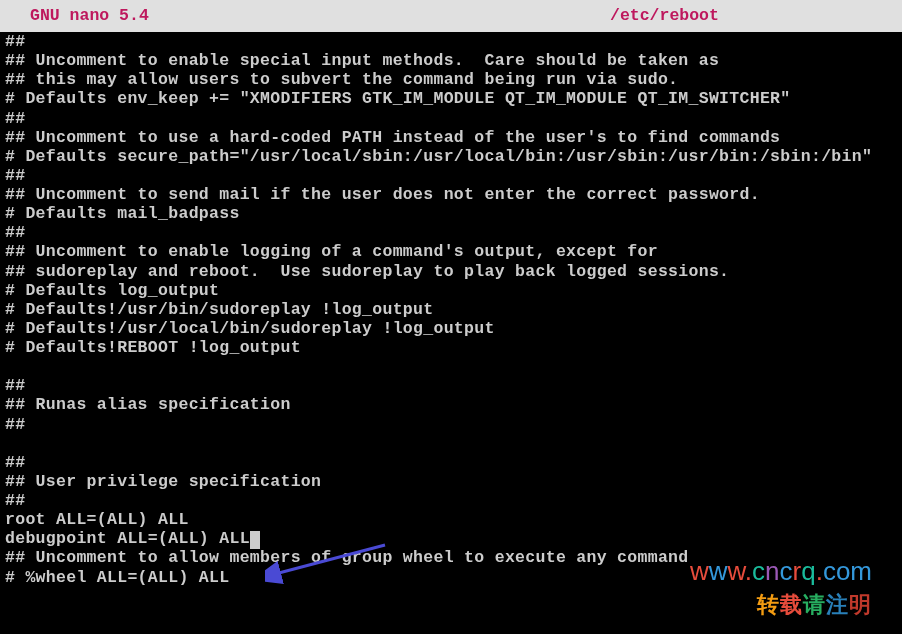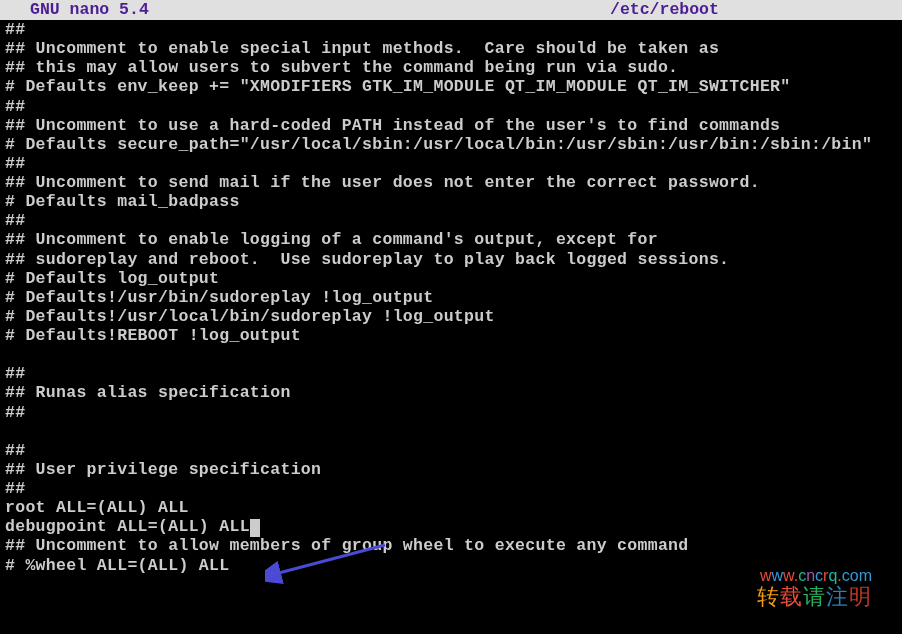--- a/index.html
+++ b/index.html
@@ -14,22 +14,22 @@
       font-family: "Courier New", monospace;
       font-size: 16.5px;
       color: #ccc;
       position: relative;
       overflow: hidden;
       font-weight: bold;
       line-height: 1.16;
     }
     .titlebar {
       background: #e0e0e0;
-      color: #4c1d95;
-      height: 20px;
+      color: #be185d;
+      height: 32px;
       display: flex;
       align-items: center;
       padding: 0 8px;
       font-weight: bold;
       position: relative;
     }
     .titlebar-app {
       position: absolute;
       left: 30px;
     }
@@ -55,42 +55,42 @@
       position: absolute;
       left: 265px;
       top: 542px;
       pointer-events: none;
     }
     .watermark-url {
       position: absolute;
       right: 30px;
       bottom: 48px;
       font-family: Arial, sans-serif;
-      font-size: 16px;
+      font-size: 26px;
       font-weight: normal;
       letter-spacing: 0;
     }
     .wm-w { color: #e74c3c; }
     .wm-w2 { color: #3498db; }
     .wm-w3 { color: #e74c3c; }
     .wm-dot { color: #e74c3c; }
     .wm-c { color: #1abc9c; }
     .wm-n { color: #9b59b6; }
     .wm-c2 { color: #3498db; }
     .wm-r { color: #e74c3c; }
     .wm-q { color: #1abc9c; }
     .wm-dot2 { color: #e74c3c; }
     .wm-com { color: #3498db; }
     .watermark-cn {
       position: absolute;
       right: 30px;
-      bottom: 24px;
+      bottom: 16px;
       font-family: "Microsoft YaHei", Arial, sans-serif;
       font-size: 22px;
-      font-weight: normal;
+      font-weight: bold;
       letter-spacing: 1px;
     }
     .cn1 { color: #f39c12; }
     .cn2 { color: #e74c3c; }
     .cn3 { color: #27ae60; }
     .cn4 { color: #2980b9; }
     .cn5 { color: #c0392b; }
   </style>
 </head>
 <body>

